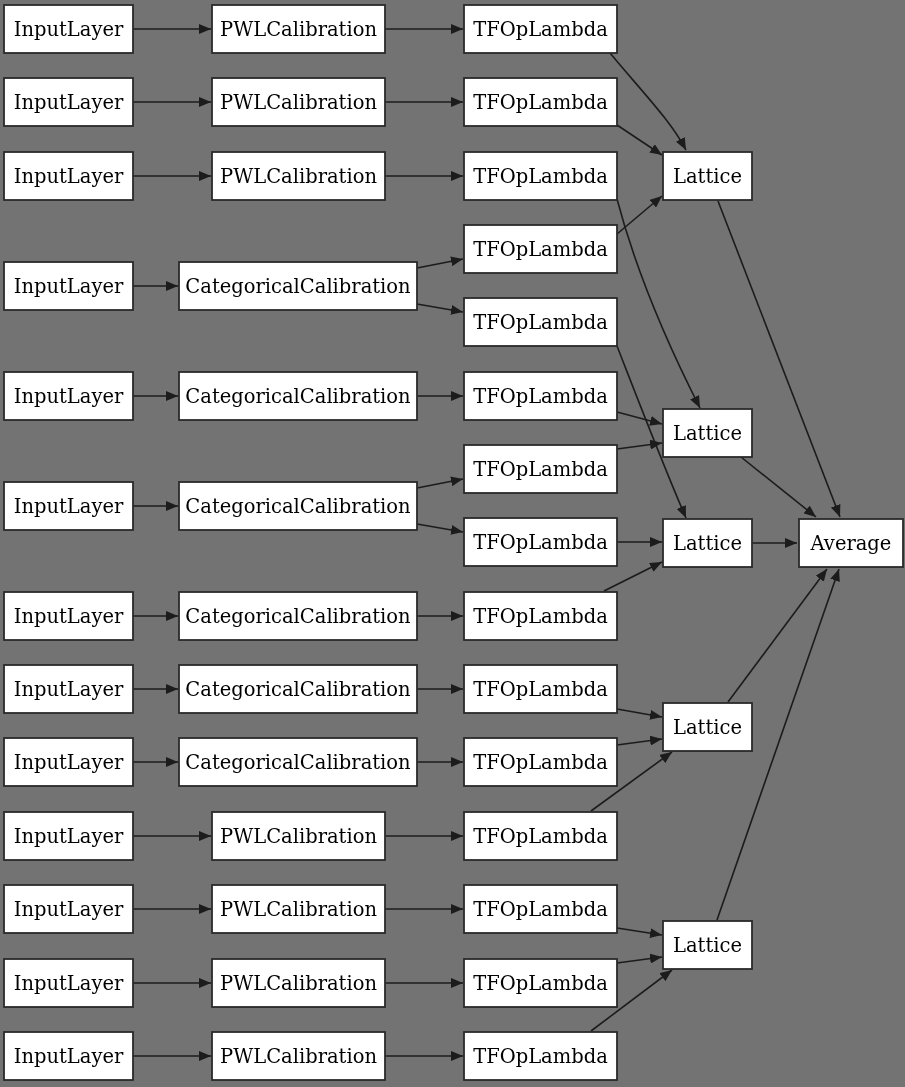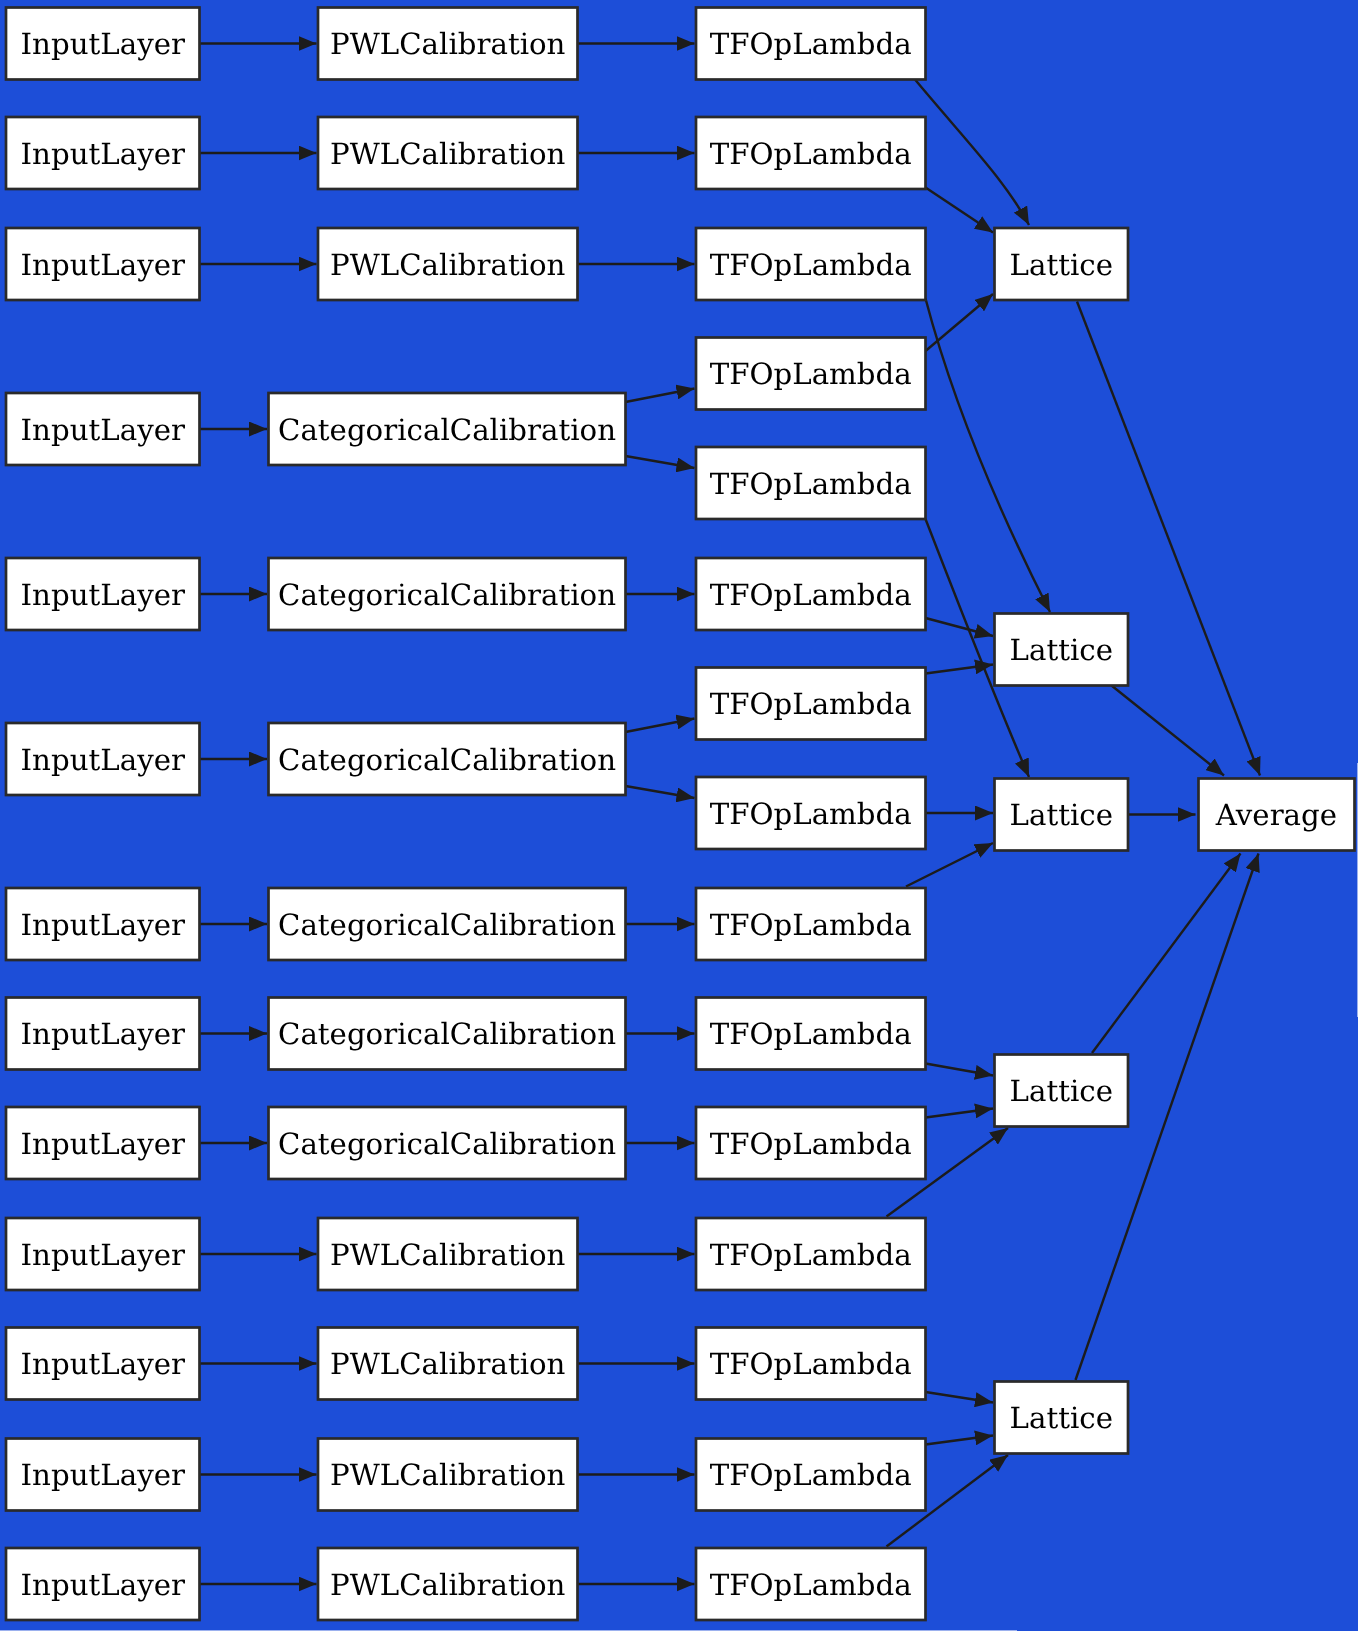--- a/index.html
+++ b/index.html
@@ -1,20 +1,20 @@
 <!DOCTYPE html>
 <html><head>
 <meta charset="utf-8">
 <style>
   html, body { margin: 0; padding: 0; background: #ffffff; }
   .canvas {
     position: relative;
     width: 905px;
     height: 1087px;
-    background: #1d4ed8;
+    background: #737373;
     overflow: hidden;
   }
   svg { display: block; }
   .edge {
     fill: none;
     stroke: #1c1c1c;
     stroke-width: 1.6;
   }
   .node-box {
     fill: #ffffff;

